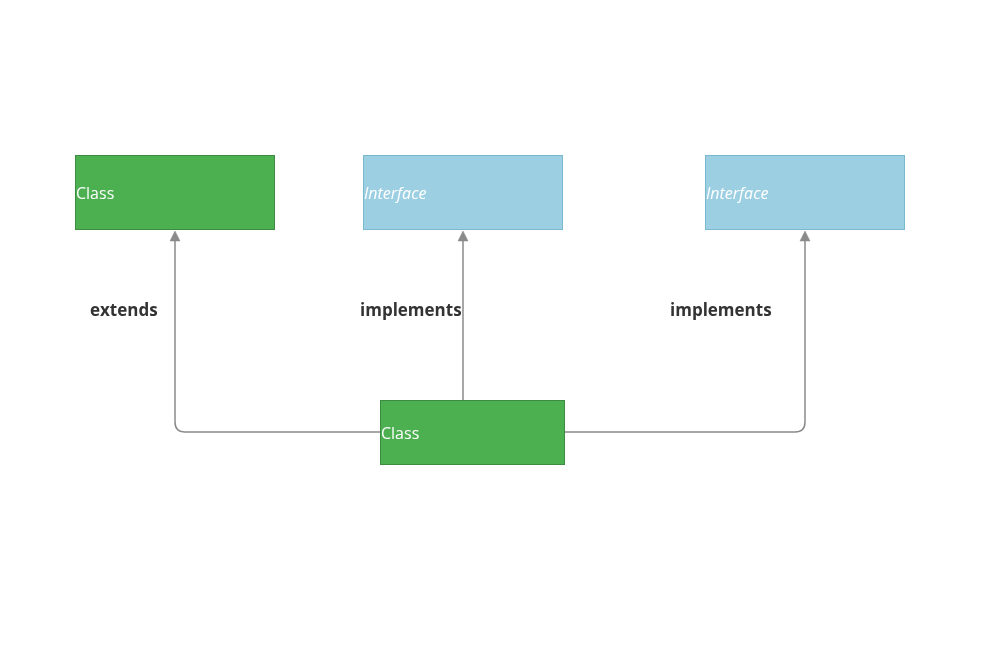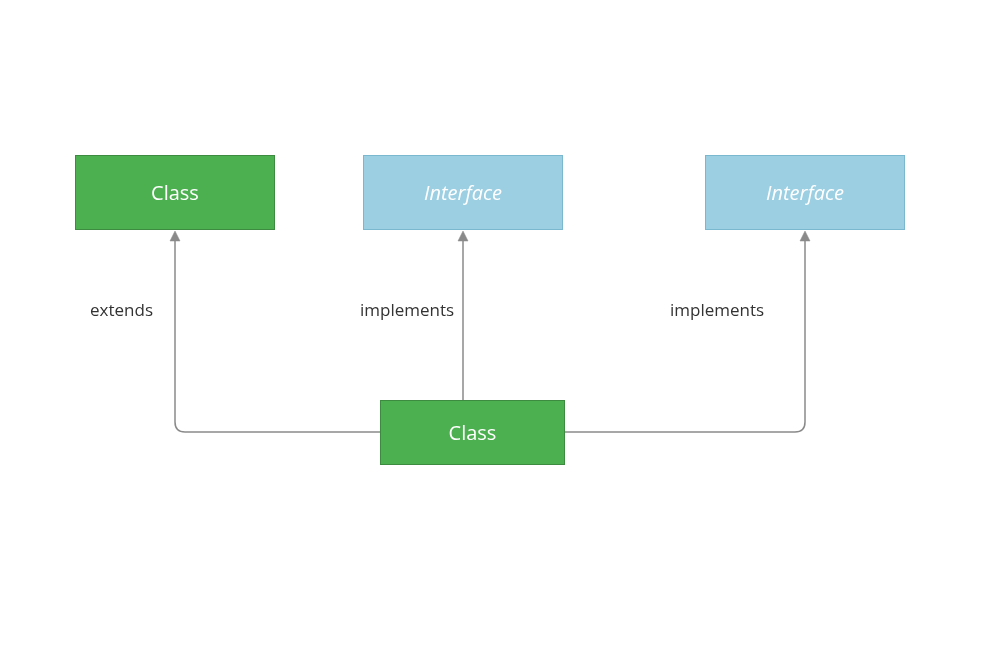--- a/index.html
+++ b/index.html
@@ -16,39 +16,38 @@
     }
     .diagram-container {
       position: relative;
       width: 100%;
       height: 100%;
     }
     .node {
       position: absolute;
       display: flex;
       align-items: center;
-      justify-content: center;
       color: #ffffff;
-      font-size: 20px;
+      font-size: 16px;
       font-weight: 400;
     }
     .node-green {
       background: #4caf50;
       border: 1px solid #3d8b40;
     }
     .node-blue {
       background: #9dcfe3;
       border: 1px solid #7ab8d0;
       font-style: italic;
     }
     .edge-label {
       position: absolute;
       color: #333333;
       font-size: 17px;
-      font-weight: 400;
+      font-weight: 700;
     }
     svg.connectors {
       position: absolute;
       top: 0;
       left: 0;
       width: 1000px;
       height: 650px;
       pointer-events: none;
     }
   </style>

